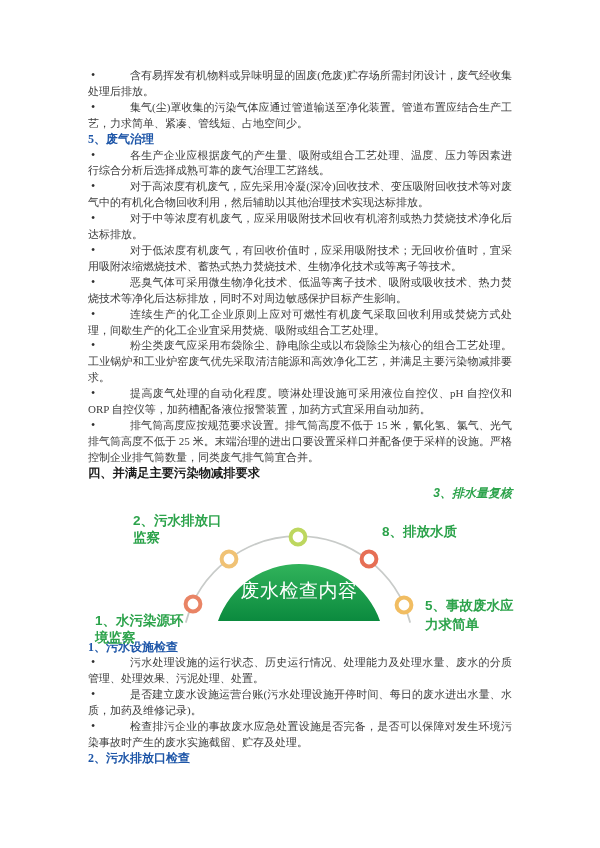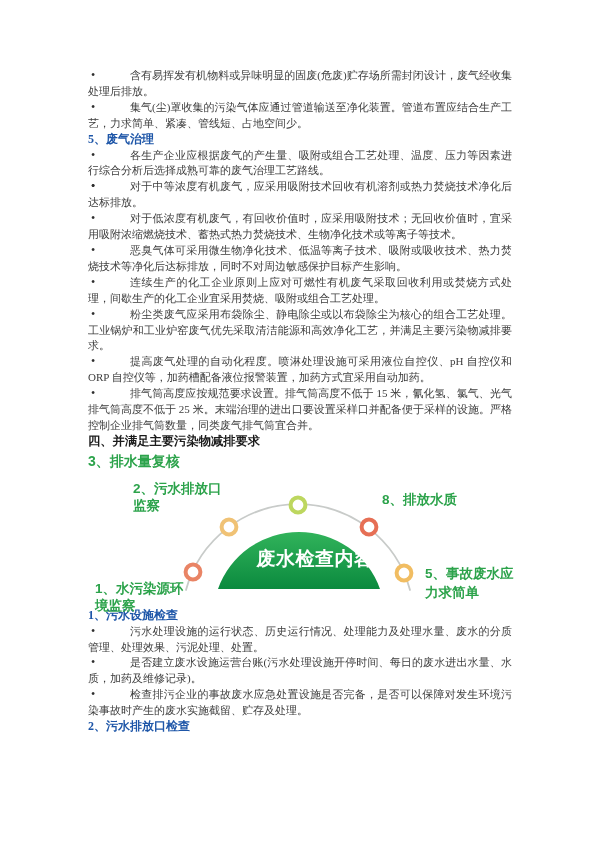--- a/index.html
+++ b/index.html
@@ -33,43 +33,43 @@
     text-indent:0; text-align:left;
     font-family:"Liberation Sans","DejaVu Sans",sans-serif;
   }
   .diagram svg { position:absolute; left:0; top:0; }
   .glabel {
     position:absolute;
     color:#2ca34b; font-weight:bold;
     font-size:13.5px; line-height:17.5px;
     white-space:nowrap;
   }
-  .label-top { left:0; right:0; top:3px; text-align:left; font-size:14px; }
+  .label-top { left:0; right:0; top:3px; text-align:right; font-size:12px;font-style:italic; }
   .label-2 { left:45px;  top:30px; }
   .label-4 { left:294px; top:41px; }
   .label-1 { left:7px;   top:114px;margin-top:16px; }
   .label-5 { left:337px; top:114px; line-height:19.5px; }
   .dome-title {
     position:absolute; left:211px; top:101px;
     transform:translateX(-50%);
-    color:#ffffff; font-weight:bold; font-size:19px;
-    letter-spacing:0.5px; white-space:nowrap;margin-left:16px;
+    color:#ffffff; font-weight:normal; font-size:19px;
+    letter-spacing:0.5px; white-space:nowrap;
   }
 </style>
 </head>
 <body>
 
 <div class="page">
   <div class="content">
 
     <p class="b"><span class="dot">•</span><span>含有易挥发有机物料或异味明显的固废(危废)贮存场所需封闭设计，废气经收集处理后排放。</span></p>
     <p class="b"><span class="dot">•</span><span>集气(尘)罩收集的污染气体应通过管道输送至净化装置。管道布置应结合生产工艺，力求简单、紧凑、管线短、占地空间少。</span></p>
     <p class="hblue">5、废气治理</p>
     <p class="b"><span class="dot">•</span><span>各生产企业应根据废气的产生量、吸附或组合工艺处理、温度、压力等因素进行综合分析后选择成熟可靠的废气治理工艺路线。</span></p>
-    <p class="b"><span class="dot">•</span></p>
+    <p class="b"><span class="dot">•</span><span>对于高浓度有机废气，应先采用冷凝(深冷)回收技术、变压吸附回收技术等对废气中的有机化合物回收利用，然后辅助以其他治理技术实现达标排放。</span></p>
     <p class="b"><span class="dot">•</span><span>对于中等浓度有机废气，应采用吸附技术回收有机溶剂或热力焚烧技术净化后达标排放。</span></p>
     <p class="b"><span class="dot">•</span><span>对于低浓度有机废气，有回收价值时，应采用吸附技术；无回收价值时，宜采用吸附浓缩燃烧技术、蓄热式热力焚烧技术、生物净化技术或等离子等技术。</span></p>
     <p class="b"><span class="dot">•</span><span>恶臭气体可采用微生物净化技术、低温等离子技术、吸附或吸收技术、热力焚烧技术等净化后达标排放，同时不对周边敏感保护目标产生影响。</span></p>
     <p class="b"><span class="dot">•</span><span>连续生产的化工企业原则上应对可燃性有机废气采取回收利用或焚烧方式处理，间歇生产的化工企业宜采用焚烧、吸附或组合工艺处理。</span></p>
     <p class="b"><span class="dot">•</span><span>粉尘类废气应采用布袋除尘、静电除尘或以布袋除尘为核心的组合工艺处理。工业锅炉和工业炉窑废气优先采取清洁能源和高效净化工艺，并满足主要污染物减排要求。</span></p>
     <p class="b"><span class="dot">•</span><span>提高废气处理的自动化程度。喷淋处理设施可采用液位自控仪、pH 自控仪和 ORP 自控仪等，加药槽配备液位报警装置，加药方式宜采用自动加药。</span></p>
     <p class="b"><span class="dot">•</span><span>排气筒高度应按规范要求设置。排气筒高度不低于 15 米，氰化氢、氯气、光气排气筒高度不低于 25 米。末端治理的进出口要设置采样口并配备便于采样的设施。严格控制企业排气筒数量，同类废气排气筒宜合并。</span></p>
     <p class="hblack">四、并满足主要污染物减排要求</p>
 
     <div class="diagram">

